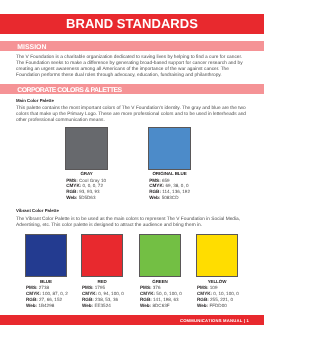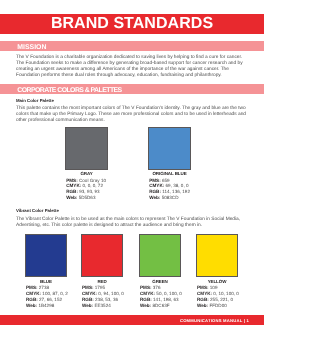--- a/index.html
+++ b/index.html
@@ -3,21 +3,21 @@
 <meta charset="utf-8">
 <title>Brand Standards</title>
 <style>
   html,body{margin:0;padding:0;}
   body{width:264px;height:341px;background:#ffffff;font-family:"Liberation Sans",sans-serif;
        -webkit-font-smoothing:antialiased;text-rendering:geometricPrecision;overflow:hidden;position:relative;}
   .page{position:absolute;left:0;top:0;width:264px;height:341px;}
 
   .header-band{position:absolute;left:0;top:14px;width:264px;height:20px;background:#E8292E;}
   .header-title{position:absolute;left:0;top:0;width:264px;height:20px;line-height:20px;
-      text-align:center;color:#fff;font-weight:bold;font-size:16px;letter-spacing:0.05px;}
+      text-align:center;color:#fff;font-weight:bold;font-size:13px;letter-spacing:0.05px;}
 
   .sec-bar{position:absolute;left:0;width:264px;height:9.6px;background:#F59396;}
   .sec-bar .lbl{position:absolute;left:17.3px;top:2.0px;height:9.6px;line-height:9.6px;color:#fff;
       font-weight:bold;font-size:6.9px;white-space:nowrap;transform-origin:left center;}
 
   .body-text{position:absolute;left:16px;color:#4a4a4a;font-size:4.8px;line-height:6.1px;width:232px;}
   .sub-head{position:absolute;left:16px;color:#221f20;font-weight:bold;font-size:4.35px;line-height:5.7px;}
 
   .swatch{position:absolute;outline:0.5px solid rgba(35,31,32,0.75);outline-offset:-0.25px;}
   .sw-label{position:absolute;text-align:center;font-weight:bold;font-size:4.5px;line-height:7px;color:#221f20;letter-spacing:-0.1px;}

